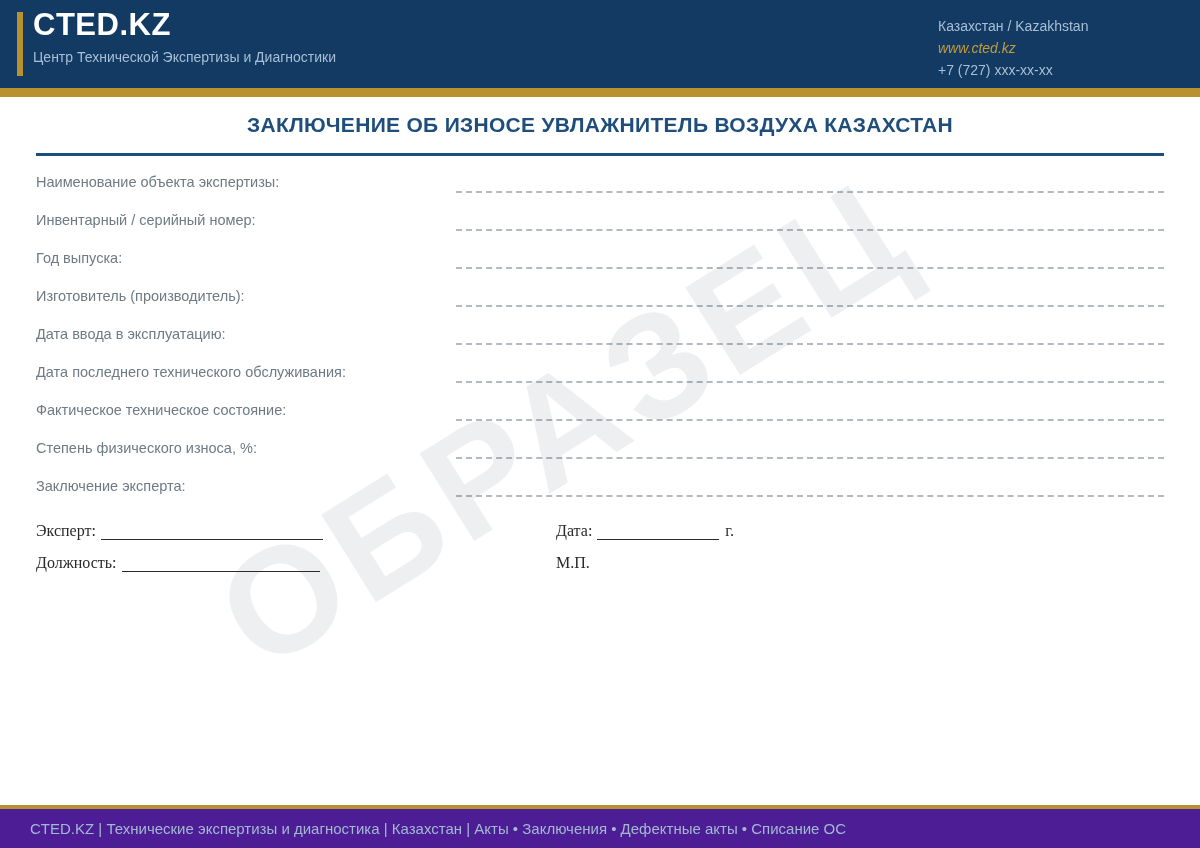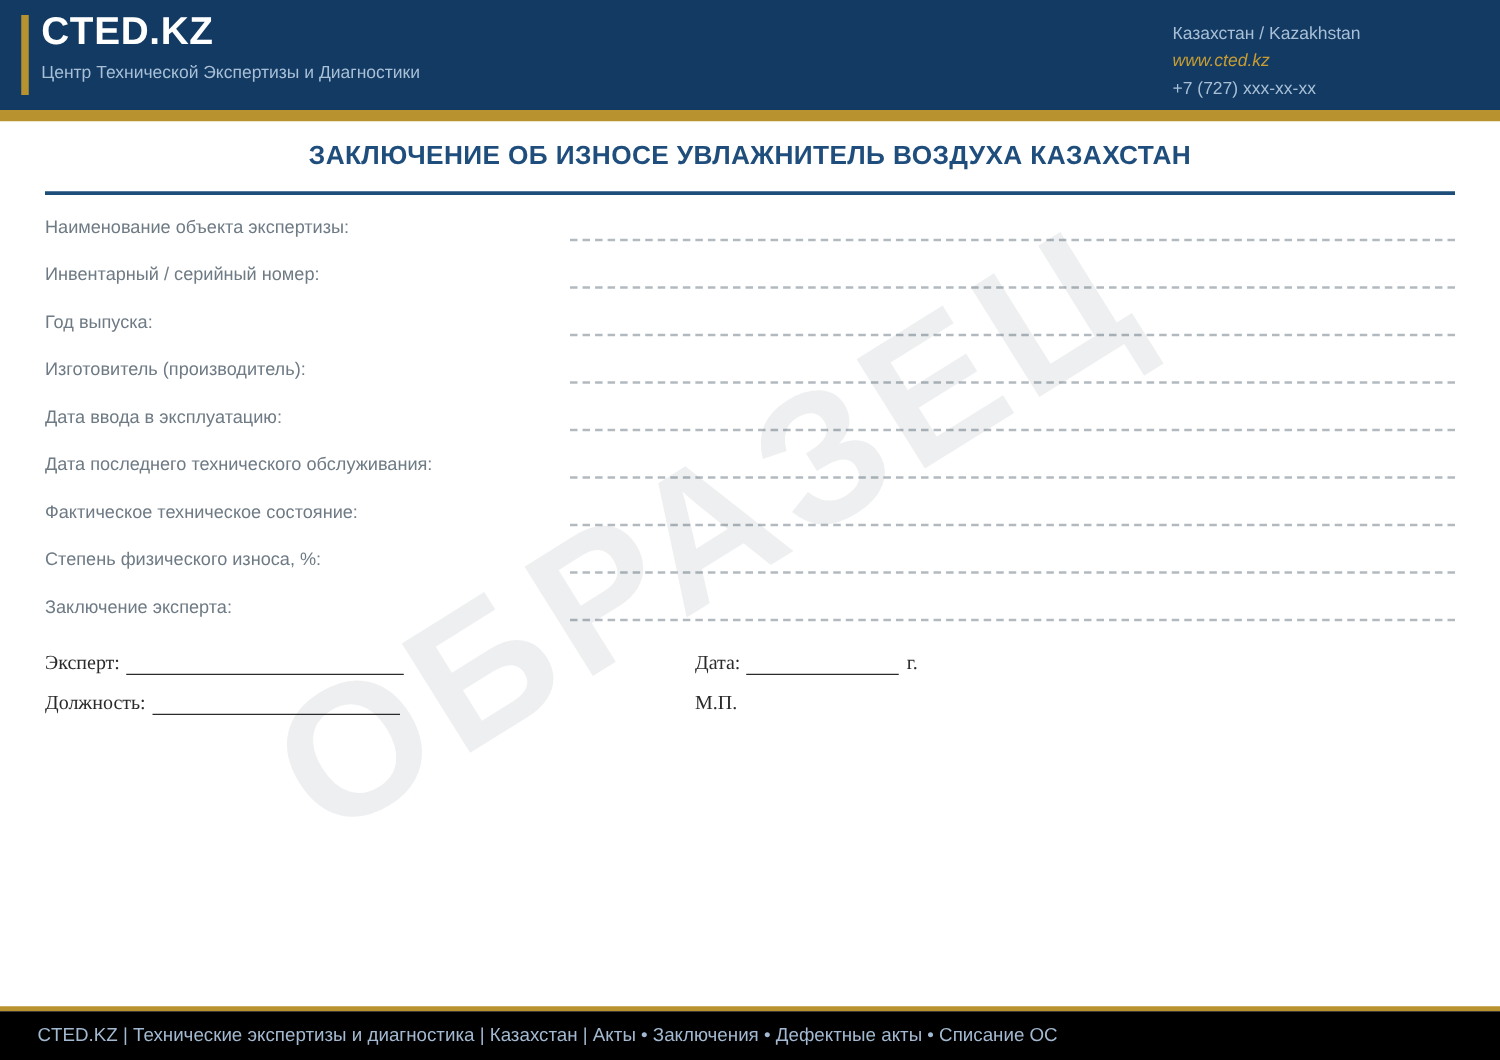--- a/index.html
+++ b/index.html
@@ -122,21 +122,21 @@
   }
 
   
   .footer {
     position: absolute;
     left: 0; right: 0; bottom: 0;
   }
   .footer-gold { height: 4px; background: #b8922f; }
   .footer-bar {
     height: 39px;
-    background: #000000;
+    background: #4c1d95;
     display: flex;
     align-items: center;
     padding-left: 30px;
     color: #a3b9d1;
     font-size: 15px;
   }
 </style>
 </head>
 <body>
 

